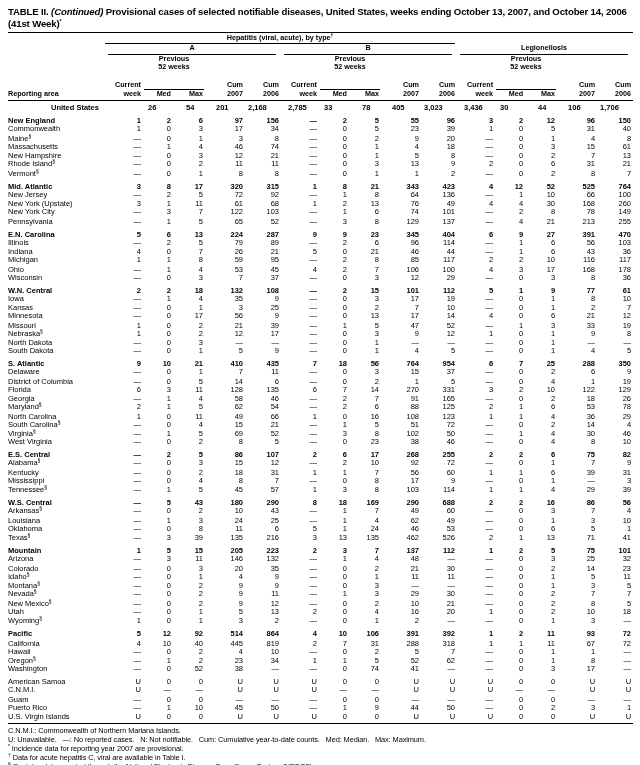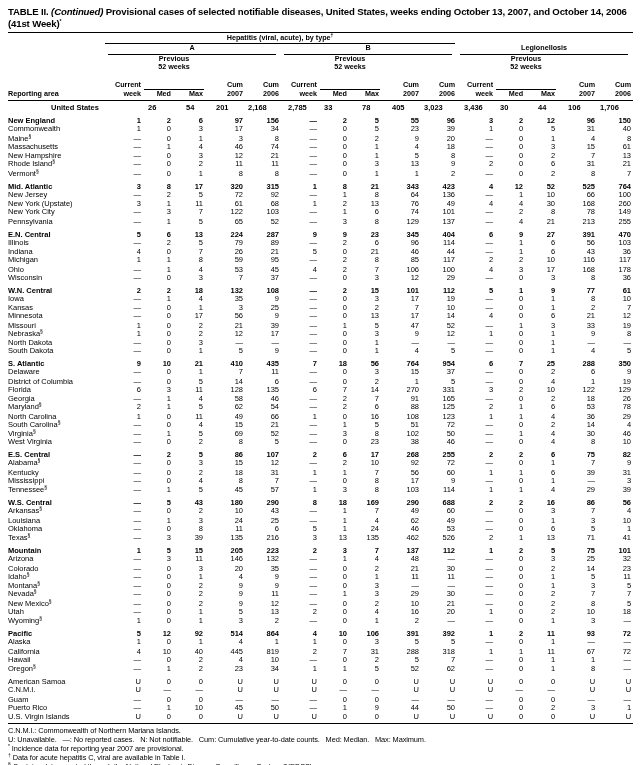--- a/index.html
+++ b/index.html
@@ -363,21 +363,21 @@
           <td class="num">8</td>
           <td class="num">129</td>
           <td class="num">137</td>
           <td class="num">—</td>
           <td class="num">4</td>
           <td class="num">21</td>
           <td class="num">213</td>
           <td class="num">255</td>
         </tr>
         <tr class="bold sec-start">
-          <td class="lbl">E.N. Central</td>
+          <td class="lbl">E.N. Carolina</td>
           <td class="num">5</td>
           <td class="num">6</td>
           <td class="num">13</td>
           <td class="num">224</td>
           <td class="num">287</td>
           <td class="num">9</td>
           <td class="num">9</td>
           <td class="num">23</td>
           <td class="num">345</td>
           <td class="num">404</td>
@@ -1154,38 +1154,20 @@
           <td class="num">10</td>
           <td class="num">106</td>
           <td class="num">391</td>
           <td class="num">392</td>
           <td class="num">1</td>
           <td class="num">2</td>
           <td class="num">11</td>
           <td class="num">93</td>
           <td class="num">72</td>
         </tr>
-        <tr>
-          <td class="lbl">Alaska</td>
-          <td class="num">1</td>
-          <td class="num">0</td>
-          <td class="num">1</td>
-          <td class="num">4</td>
-          <td class="num">1</td>
-          <td class="num">1</td>
-          <td class="num">0</td>
-          <td class="num">3</td>
-          <td class="num">5</td>
-          <td class="num">5</td>
-          <td class="num">—</td>
-          <td class="num">0</td>
-          <td class="num">1</td>
-          <td class="num">—</td>
-          <td class="num">—</td>
-        </tr>
         <tr class="pair-gap">
           <td class="lbl">California</td>
           <td class="num">4</td>
           <td class="num">10</td>
           <td class="num">40</td>
           <td class="num">445</td>
           <td class="num">819</td>
           <td class="num">2</td>
           <td class="num">7</td>
           <td class="num">31</td>
@@ -1224,20 +1206,38 @@
           <td class="num">34</td>
           <td class="num">1</td>
           <td class="num">1</td>
           <td class="num">5</td>
           <td class="num">52</td>
           <td class="num">62</td>
           <td class="num">—</td>
           <td class="num">0</td>
           <td class="num">1</td>
           <td class="num">8</td>
+          <td class="num">—</td>
+        </tr>
+        <tr>
+          <td class="lbl">Washington</td>
+          <td class="num">—</td>
+          <td class="num">0</td>
+          <td class="num">52</td>
+          <td class="num">38</td>
+          <td class="num">—</td>
+          <td class="num">—</td>
+          <td class="num">0</td>
+          <td class="num">74</td>
+          <td class="num">41</td>
+          <td class="num">—</td>
+          <td class="num">—</td>
+          <td class="num">0</td>
+          <td class="num">3</td>
+          <td class="num">17</td>
           <td class="num">—</td>
         </tr>
         <tr class="sec-start">
           <td class="lbl">American Samoa</td>
           <td class="num">U</td>
           <td class="num">0</td>
           <td class="num">0</td>
           <td class="num">U</td>
           <td class="num">U</td>
           <td class="num">U</td>

